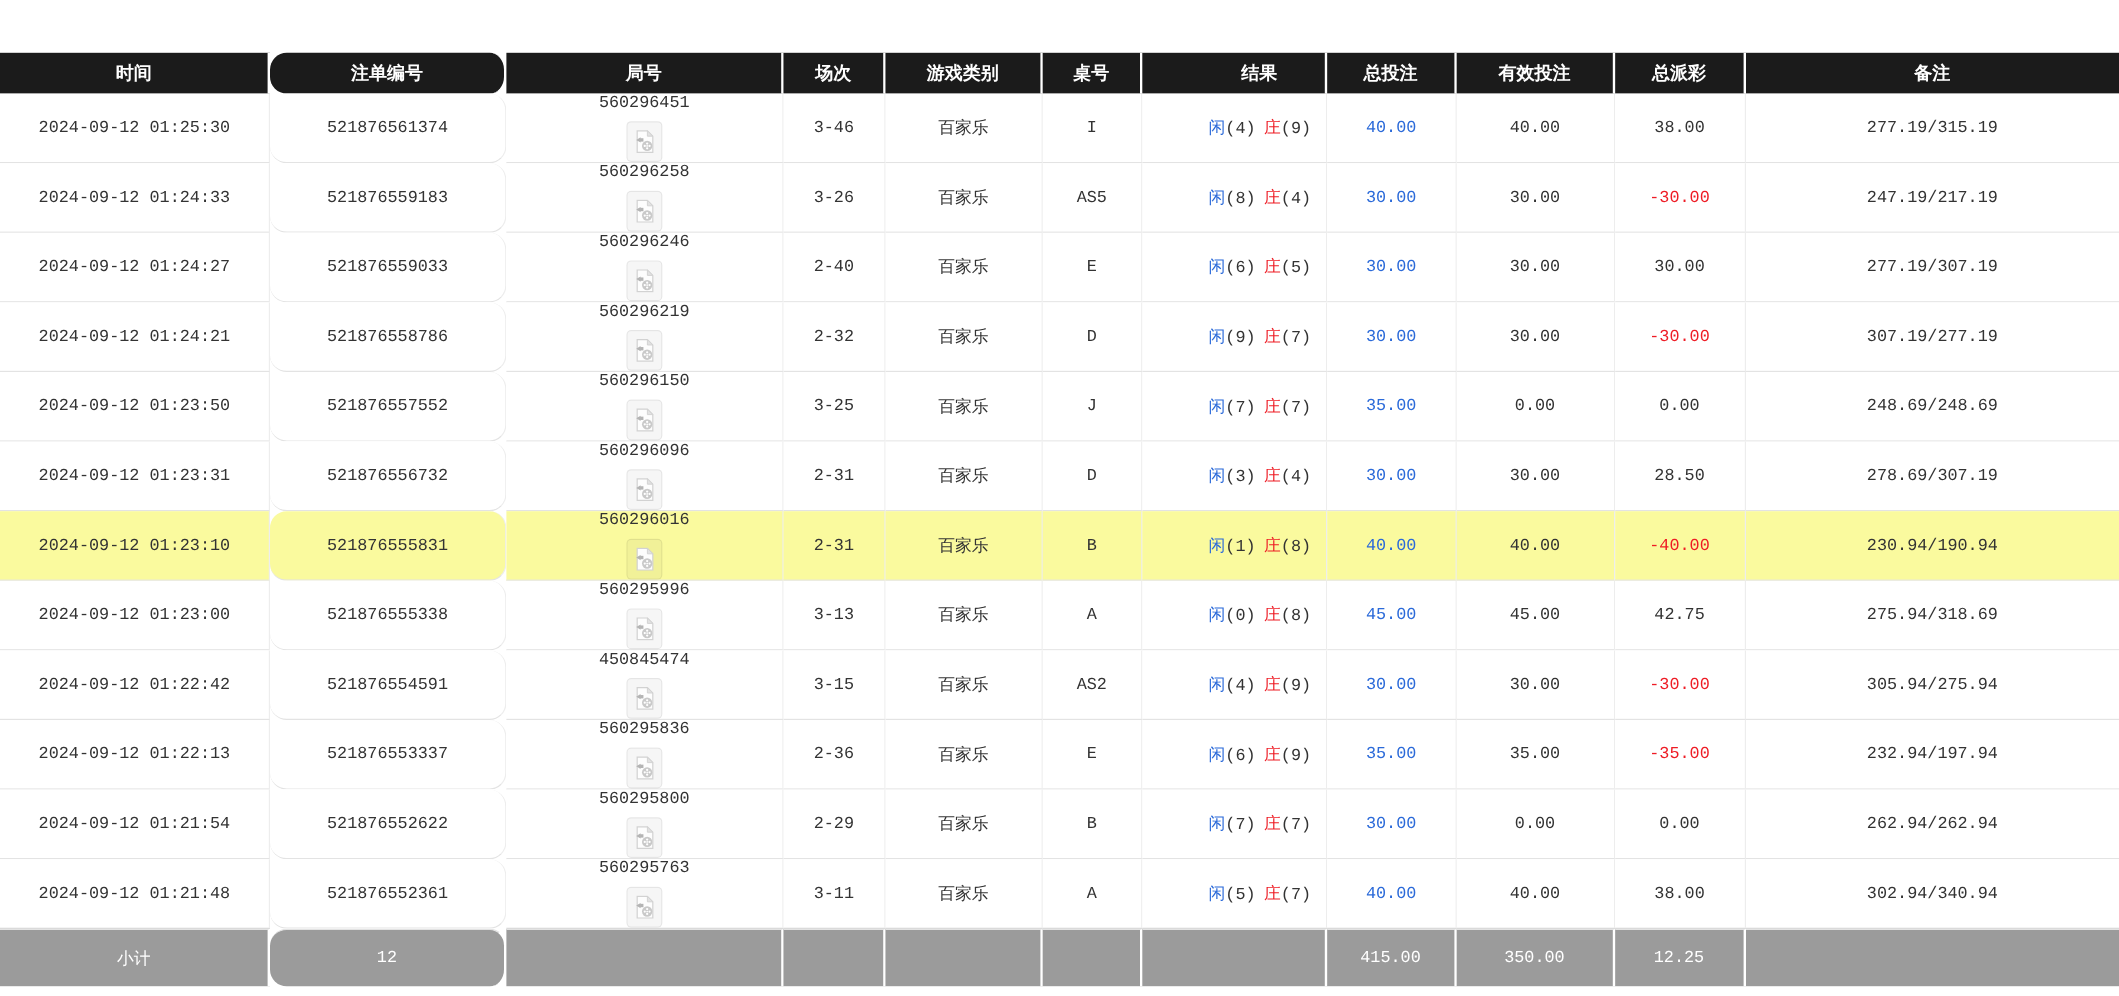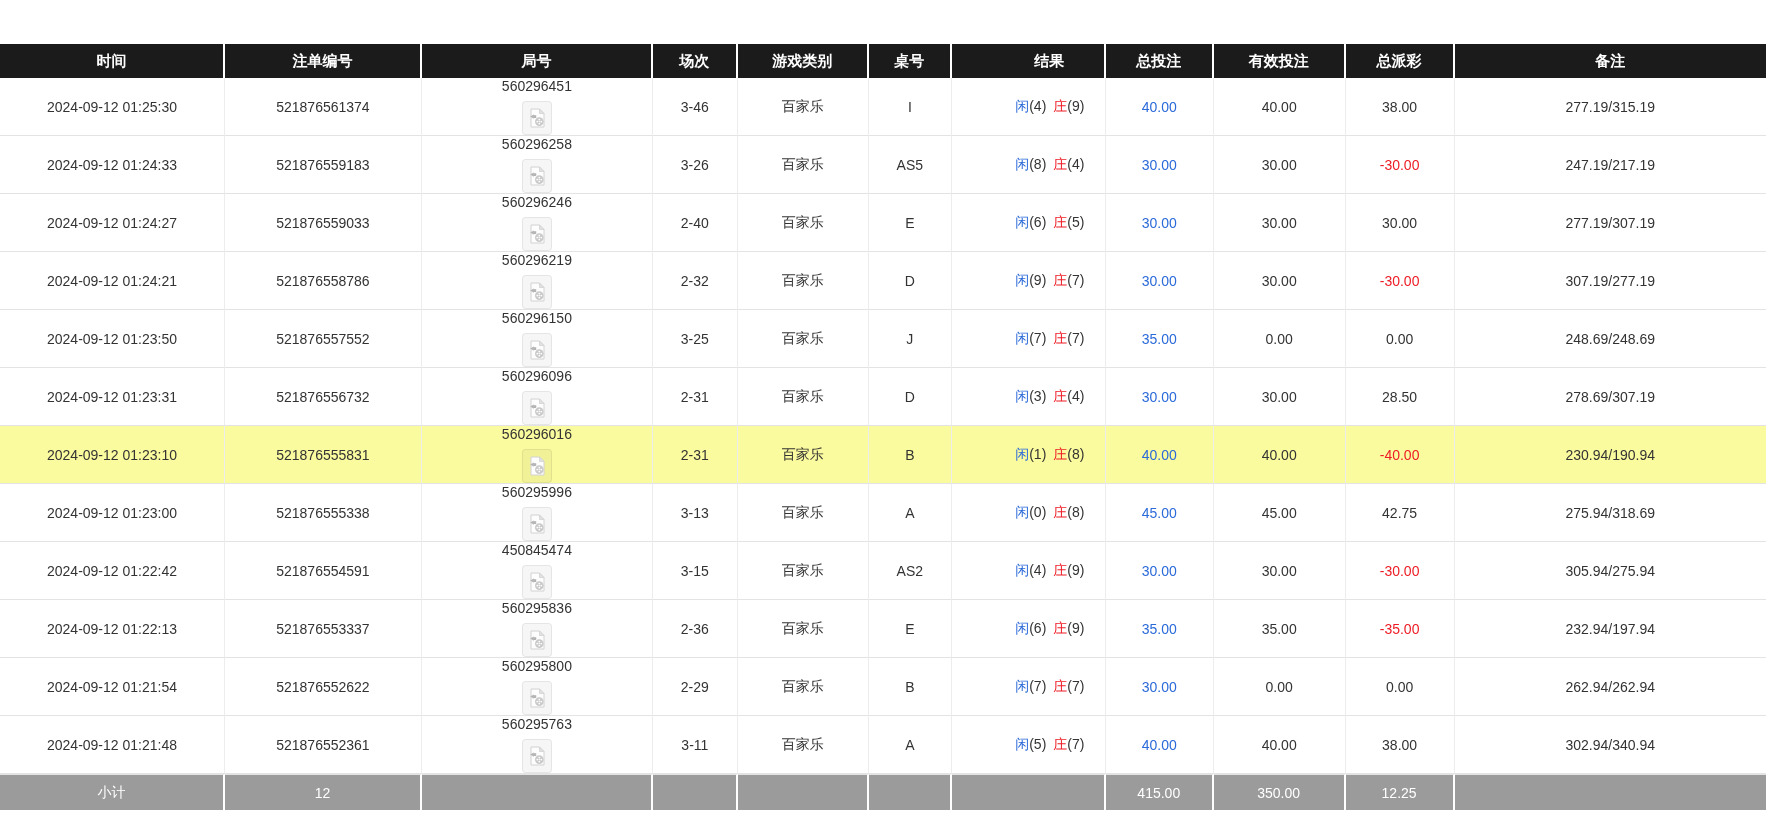--- a/index.html
+++ b/index.html
@@ -12,30 +12,30 @@
     --grid:#e3e3e3;
     --grid-soft:#ededed;
   }
   *{box-sizing:border-box;}
   html,body{margin:0;padding:0;background:#ffffff;}
   body{
     font-family:"Liberation Sans","DejaVu Sans",sans-serif;
     color:var(--text);
     width:1766px;
   }
-  .page{padding-top:44px;}
+  .page{padding-top:44px;font-family:Liberation Mono, monospace;}
   table{
     width:100%;
     border-collapse:separate;
     border-spacing:0;
     table-layout:fixed;
   }
   
   .col-0{width:12.74%;}
-  .col-1{width:11.15%;}
+  .col-1{width:11.15%;border-radius:14px;}
   .col-2{width:13.08%;}
   .col-3{width:4.81%;}
   .col-4{width:7.42%;}
   .col-5{width:4.70%;}
   .col-6{width:8.72%;padding-left:47px;}
   .col-7{width:6.11%;}
   .col-8{width:7.47%;}
   .col-9{width:6.17%;}
   .col-10{width:17.63%;}
 
@@ -85,21 +85,21 @@
   .result-player{color:var(--blue);}
   .result-banker{color:var(--red);margin-left:7px;}
   .result-score{color:var(--text);}
   .bet-link{color:var(--blue);cursor:pointer;}
   td.neg{color:var(--red);}
 
   tfoot td{
     background:var(--footer-bg);
     color:#ffffff;
     font-size:14px;
-    height:36px;
+    height:48px;
     text-align:center;
     vertical-align:middle;
     border-right:2px solid #ffffff;
     padding:0 4px;
     margin-top:28px;
   }
   tfoot td:last-child{border-right:none;}
   tfoot tr.subtotal-row td{border-top:1px solid var(--grid);}
   tfoot tr.grand-total-row td{border-top:3px solid #f0f0f0;}
 </style>

